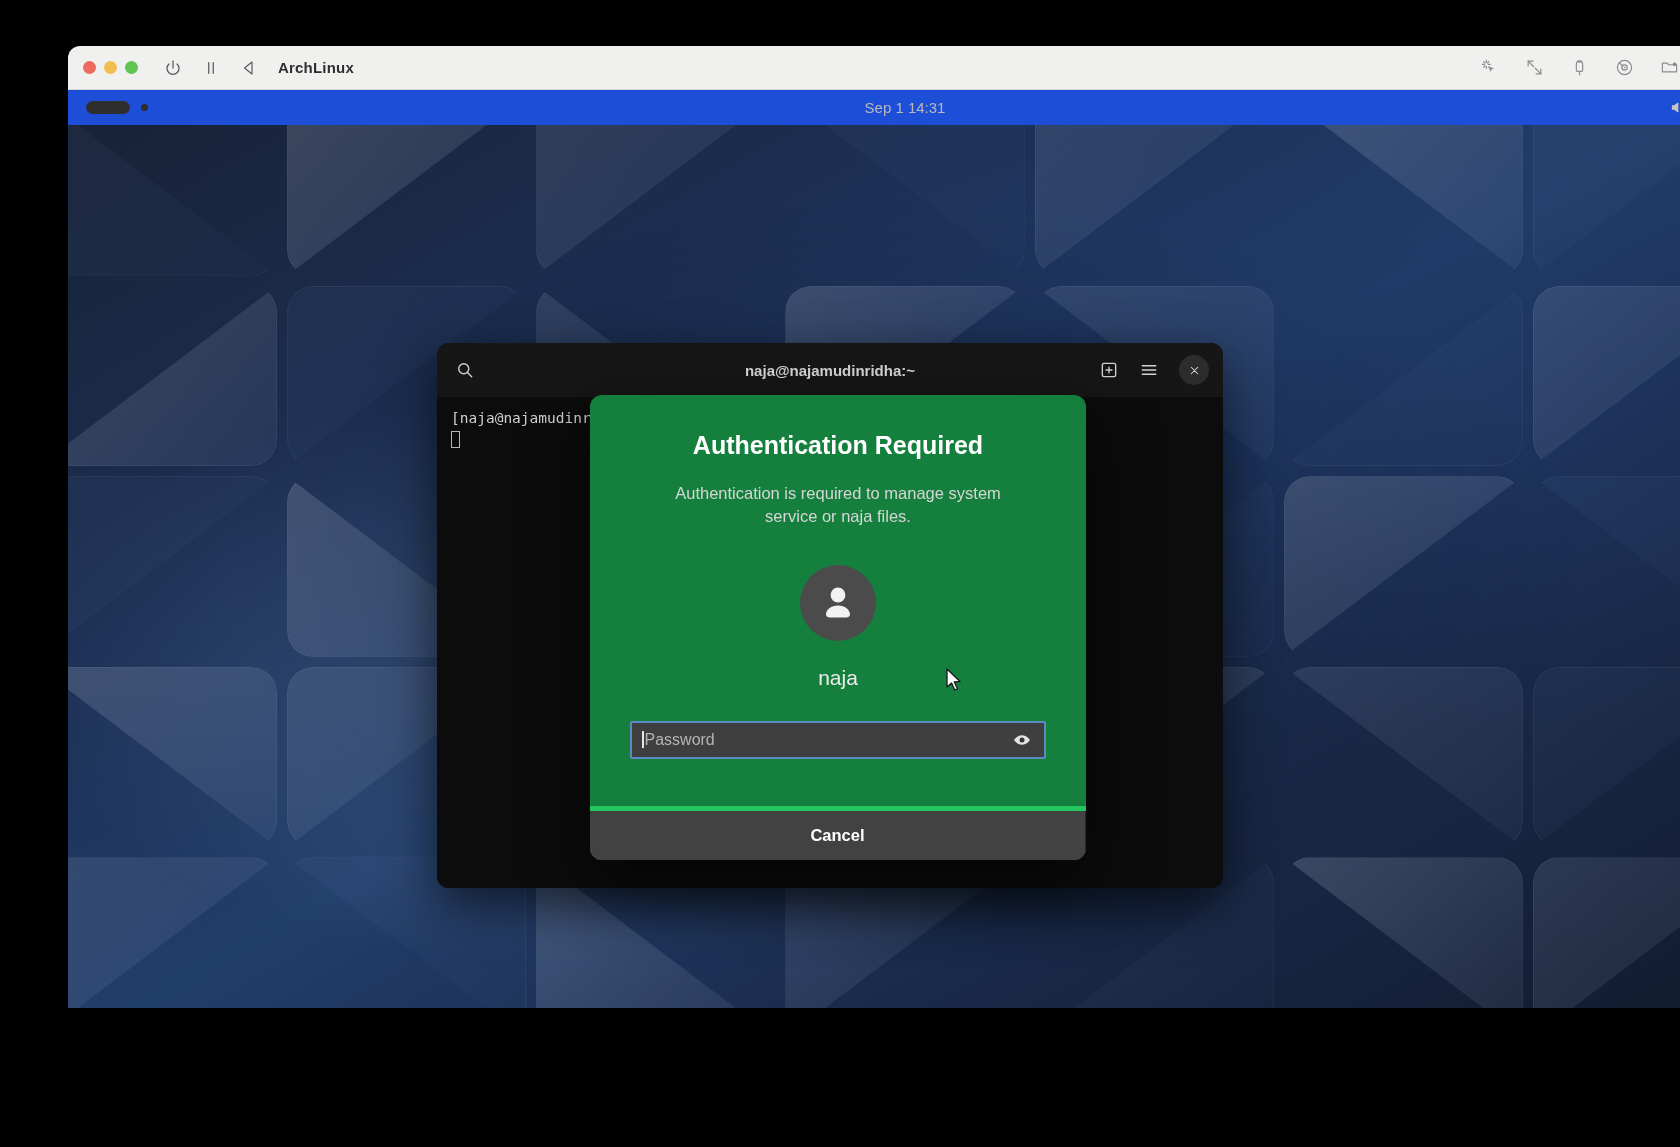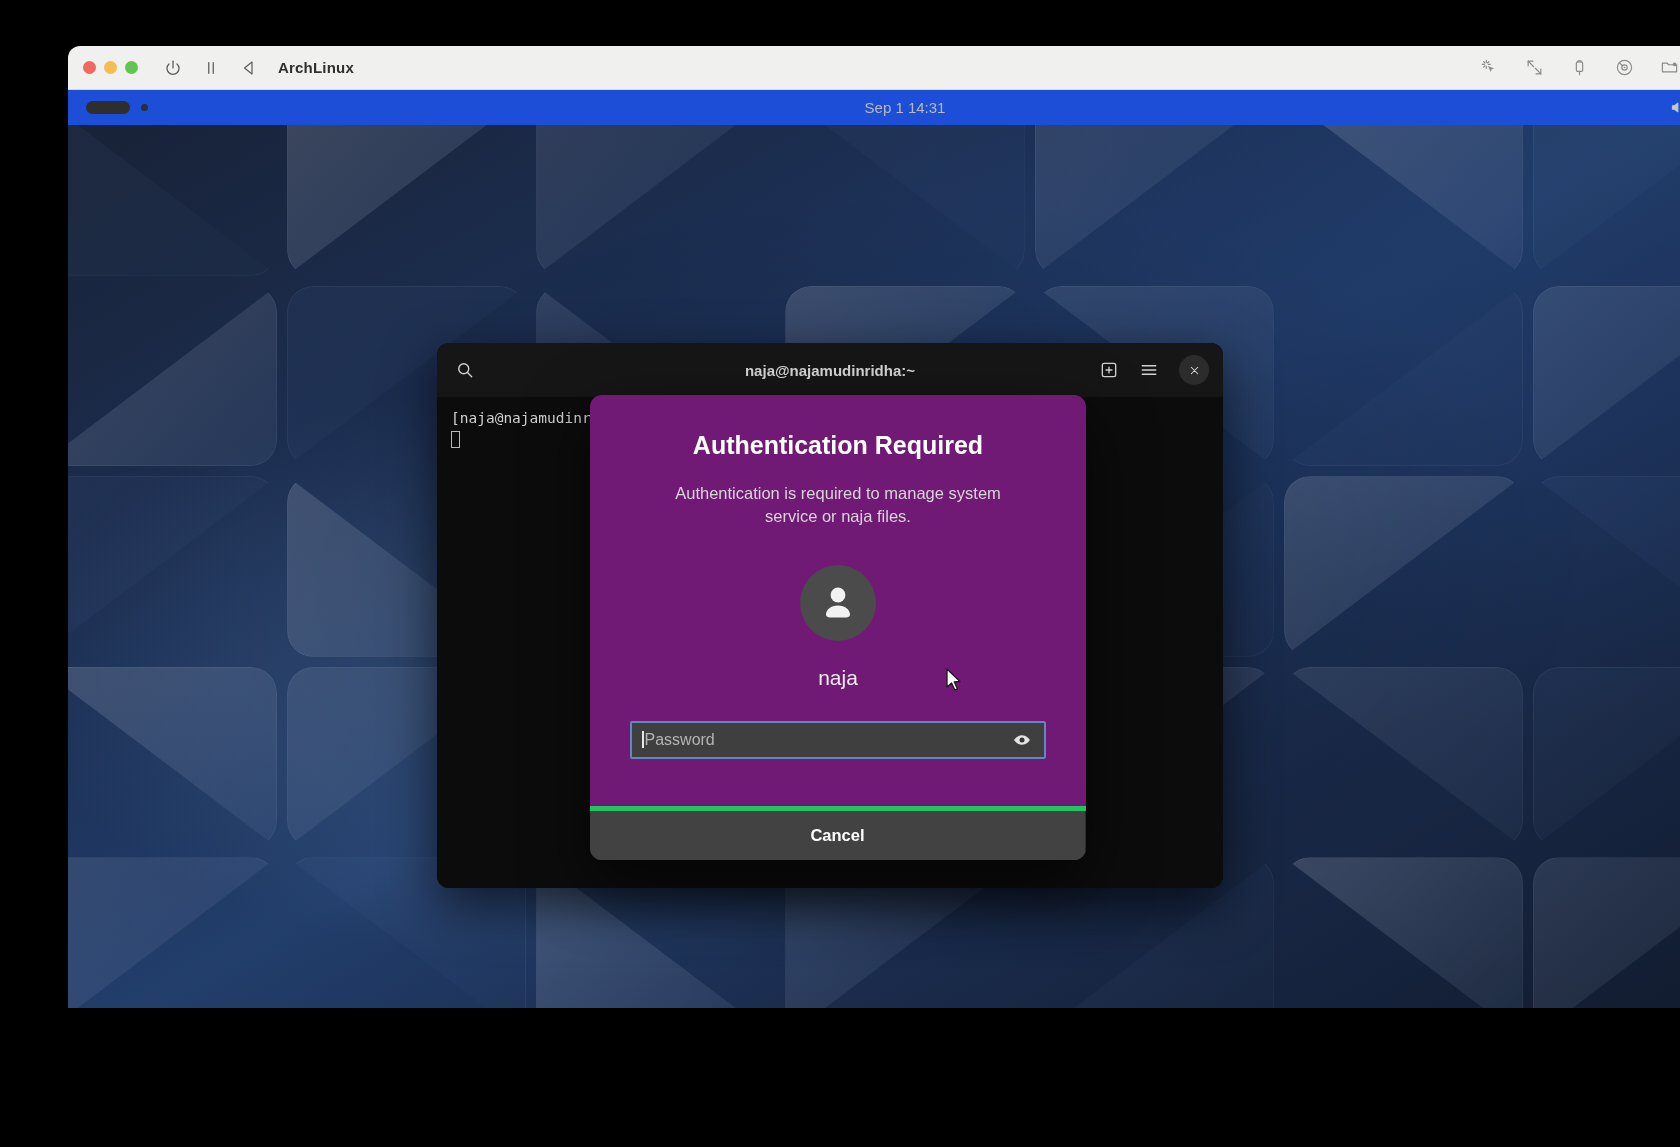--- a/index.html
+++ b/index.html
@@ -187,21 +187,21 @@
     width: 9px; height: 17px;
     border: 1px solid #b9b9b9;
     vertical-align: -3px;
   }
 
   
   #auth-dialog {
     position: absolute;
     left: 522px; top: 305px;
     width: 496px; height: 465px;
-    background: #701a75;
+    background: #15803d;
     border-radius: 12px;
     overflow: hidden;
     box-shadow: 0 24px 64px rgba(0,0,0,.66);
     z-index: 10;
     display: flex; flex-direction: column;
   }
   #auth-content {
     flex: 1;
     padding: 36px 40px 0 40px;
     display: flex; flex-direction: column; align-items: center;

